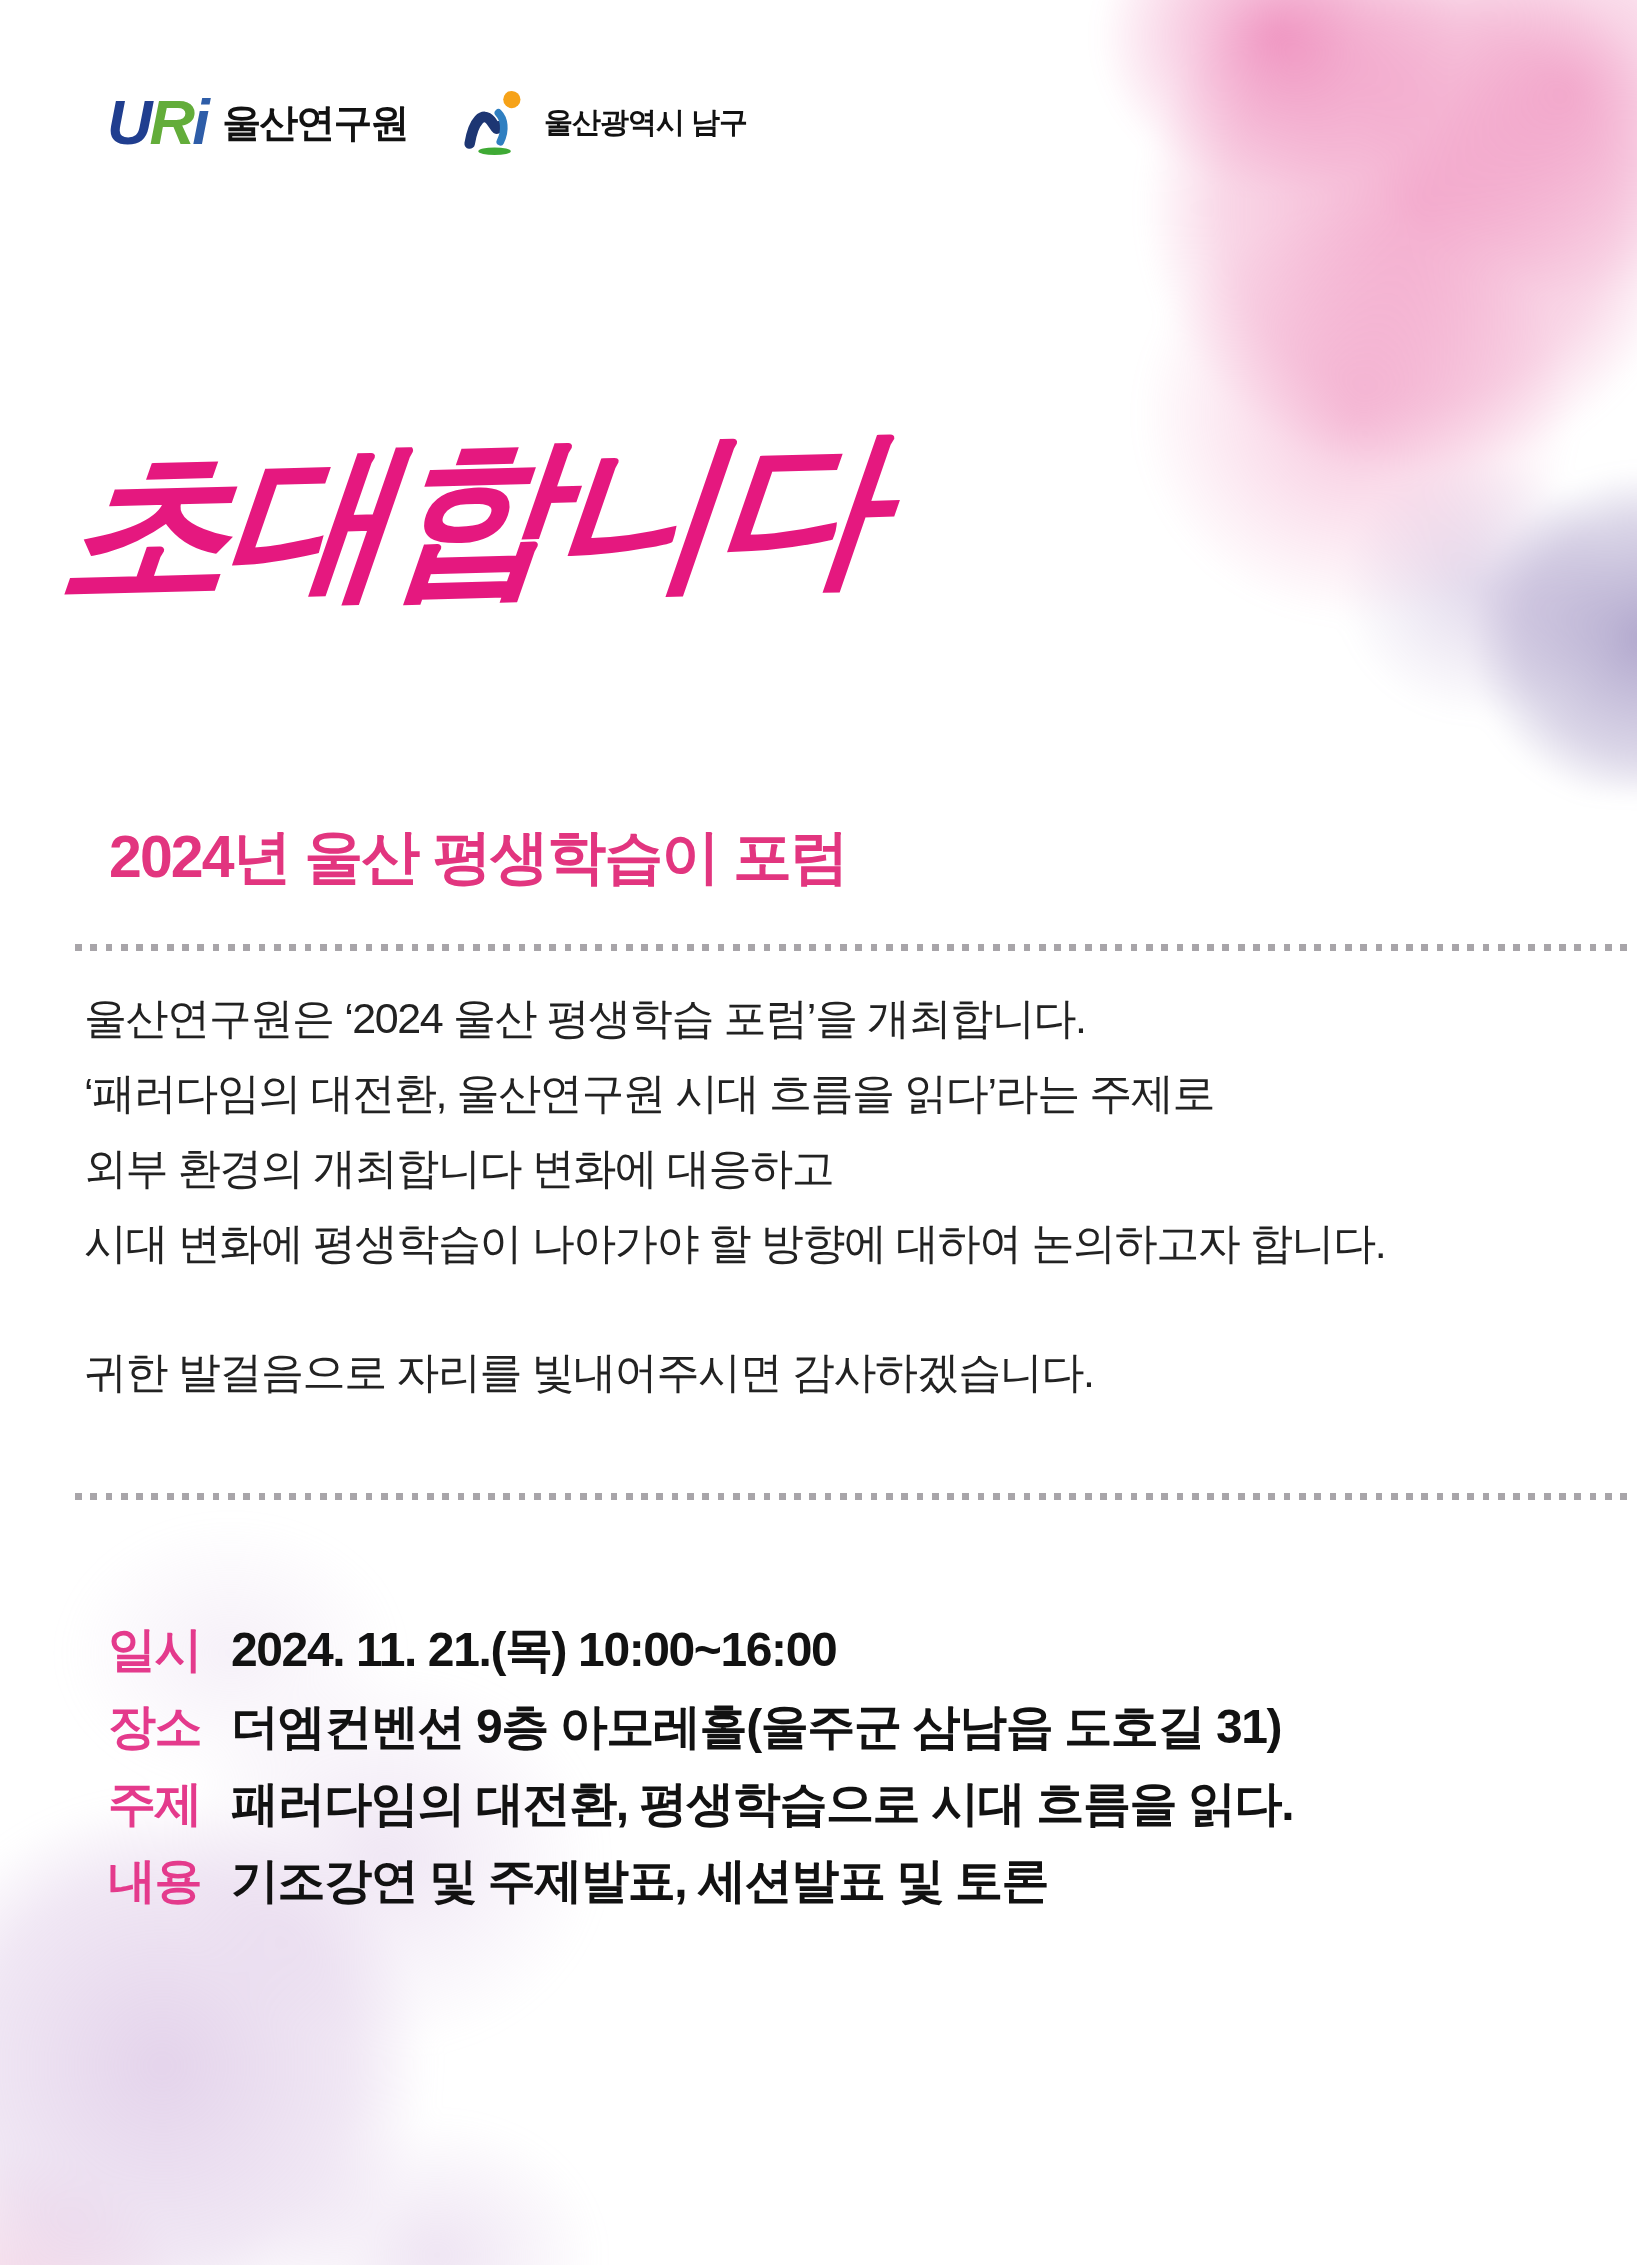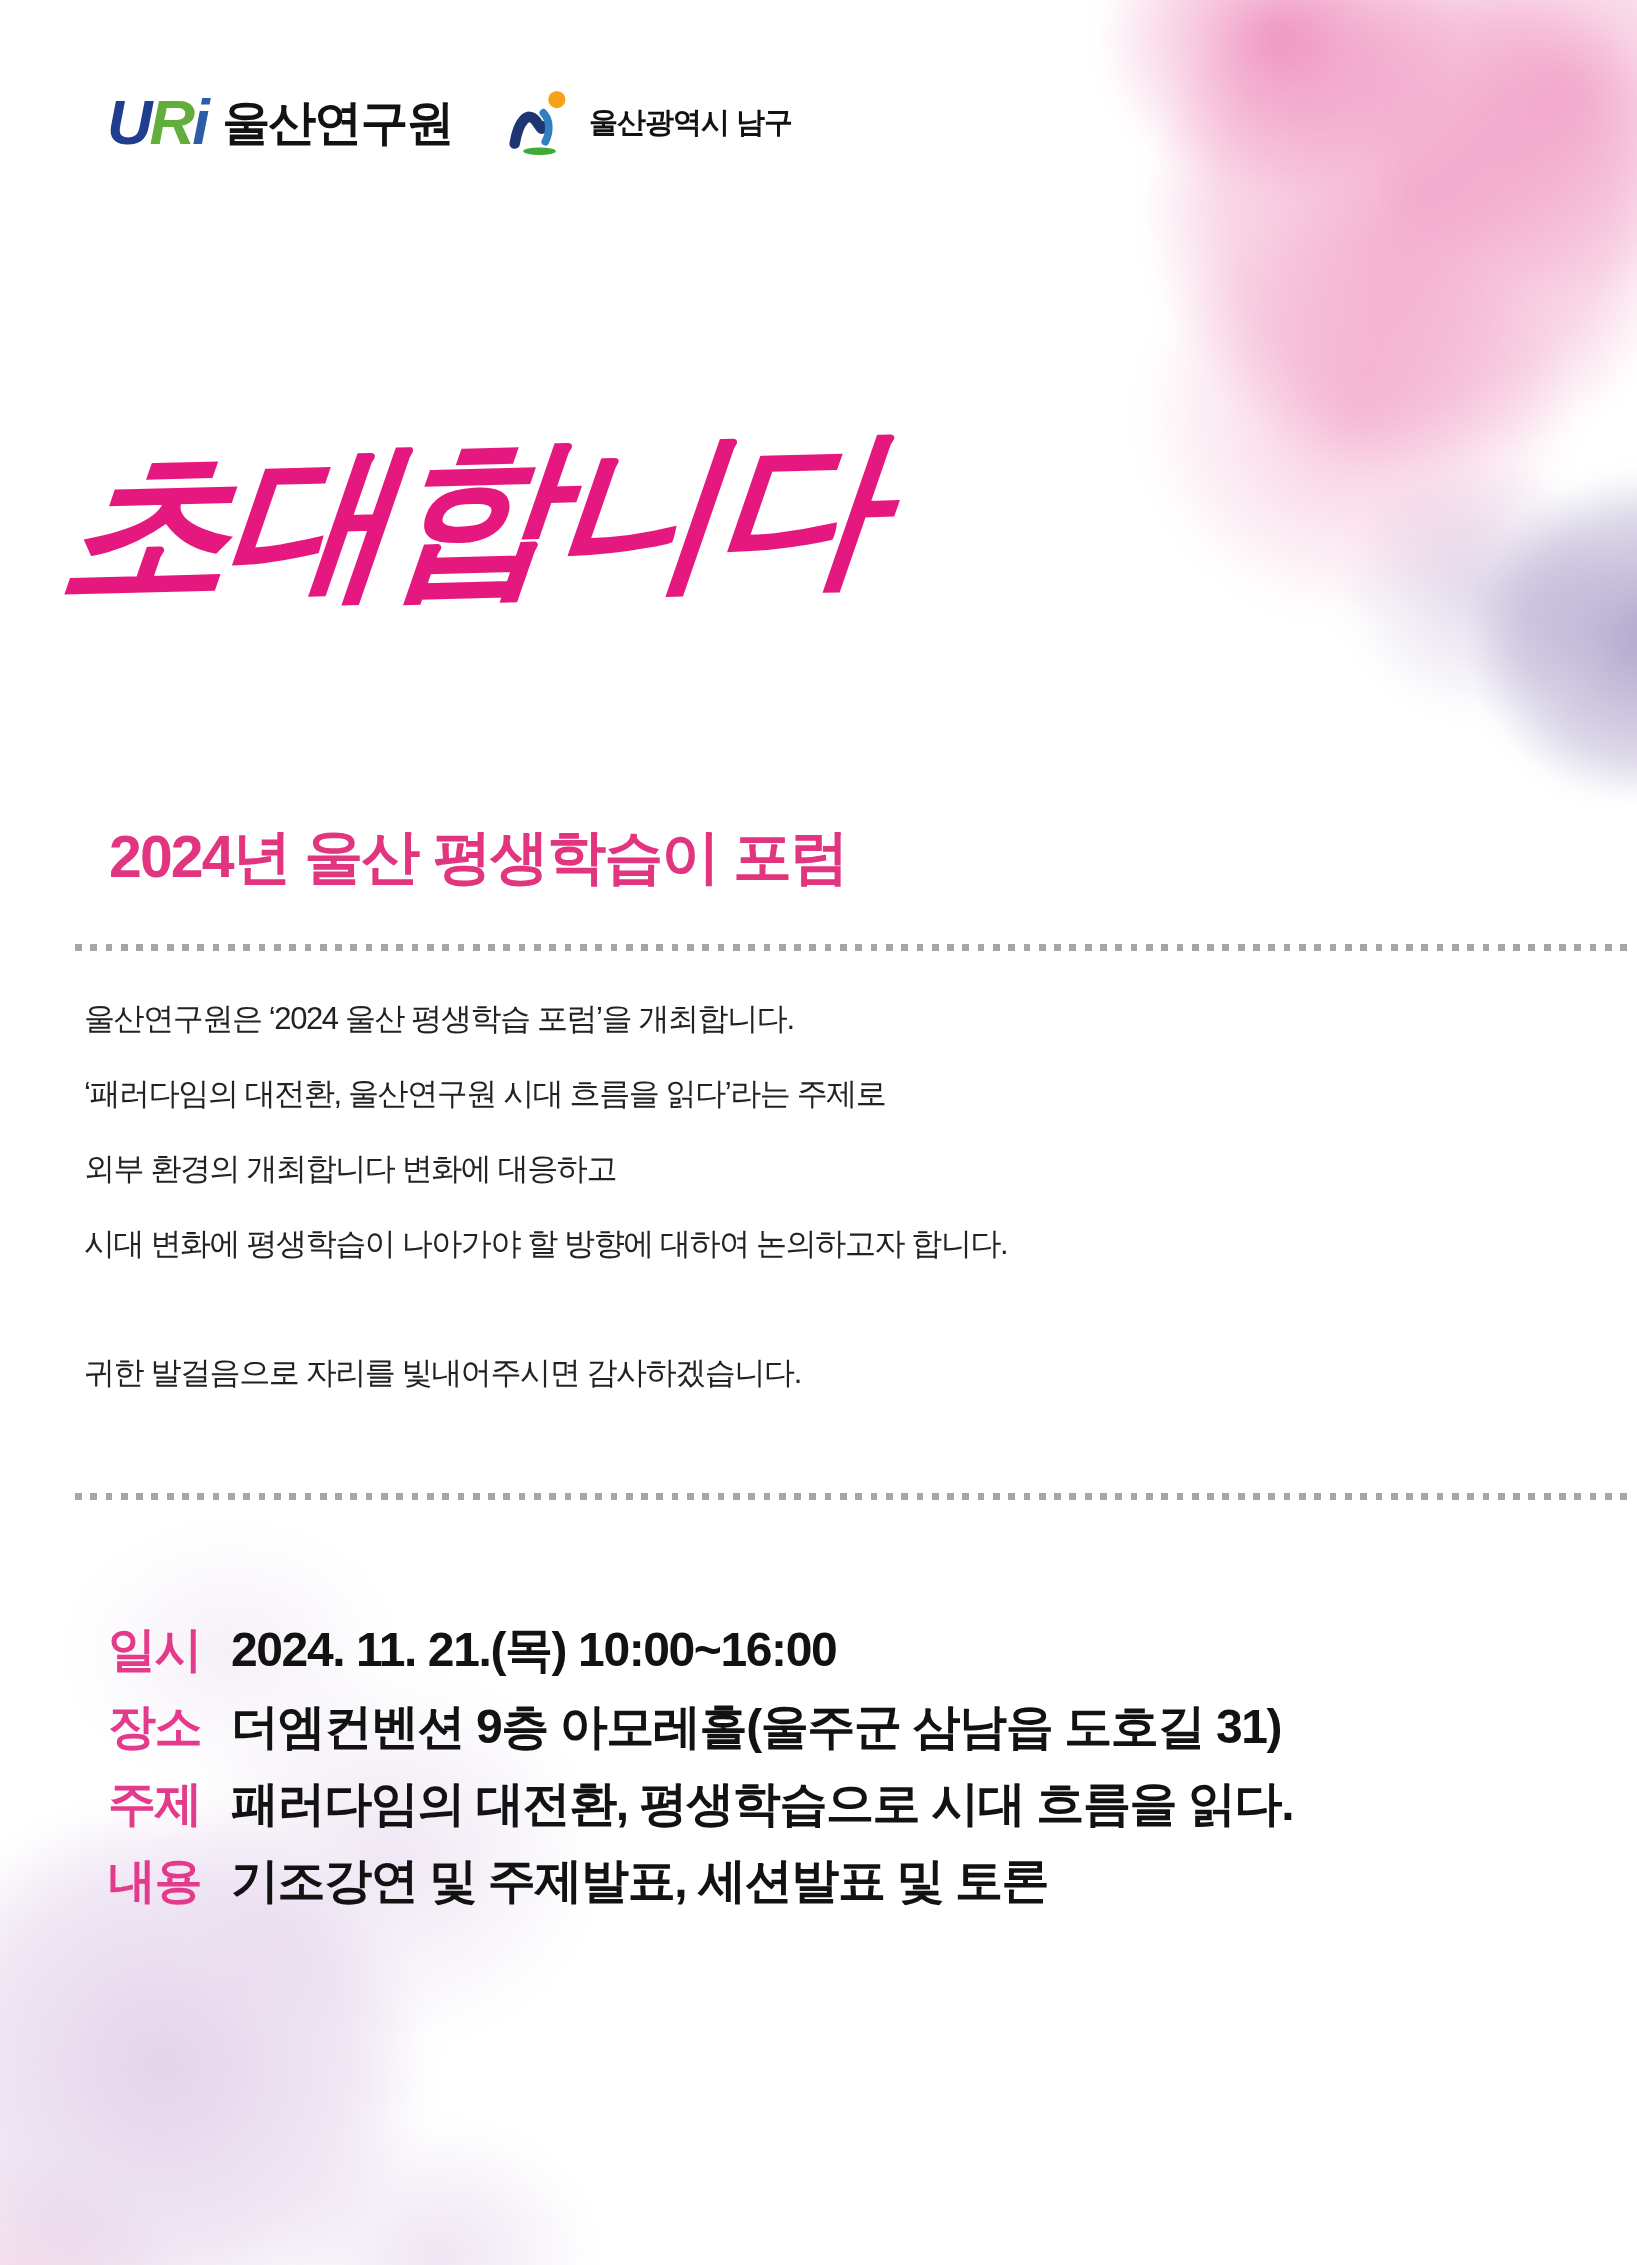--- a/index.html
+++ b/index.html
@@ -44,21 +44,21 @@
   .logo{display:flex;align-items:center;}
   .uri-mark{
     font-weight:bold;font-style:italic;
     font-size:63px;line-height:63px;letter-spacing:-2.9px;
     display:flex;align-items:flex-end;
   }
   .uri-u{color:#203e8f;}
   .uri-r{color:#63ad3a;}
   .uri-i{color:#2e5da8;}
   .uri-text{
-    margin-left:15.3px;font-size:48px;font-weight:800;color:#121212;letter-spacing:-1.9px;
+    margin-left:15.3px;font-size:39px;font-weight:800;color:#121212;letter-spacing:-1.9px;
   }
   .namgu-icon{width:69px;height:69px;display:block;}
   .namgu-text{
     margin-left:13.4px;font-size:29px;font-weight:600;color:#121212;letter-spacing:-1px;
   }
 
   
   .calligraphy{
     position:absolute;top:413px;left:63px;
     font-size:170px;line-height:1.35;
@@ -82,21 +82,21 @@
   .divider{
     position:absolute;left:75px;right:7.6px;height:6.7px;
     background:repeating-linear-gradient(90deg,#a8a5a9 0 6.7px,transparent 6.7px 15.3px);
   }
   .divider-1{top:944px;}
   .divider-2{top:1493px;}
 
   
   .intro{
     position:absolute;top:981px;left:84px;right:57px;
-    font-size:31px;line-height:75px;letter-spacing:-1.4px;
+    font-size:43px;line-height:75px;letter-spacing:-1.4px;
     color:#222222;
   }
   .intro p{margin:0;white-space:nowrap;}
   .intro .closing{margin-top:54px;}
 
   
   .details{
     position:absolute;top:1623px;left:108px;right:38px;
   }
   .detail-row{

